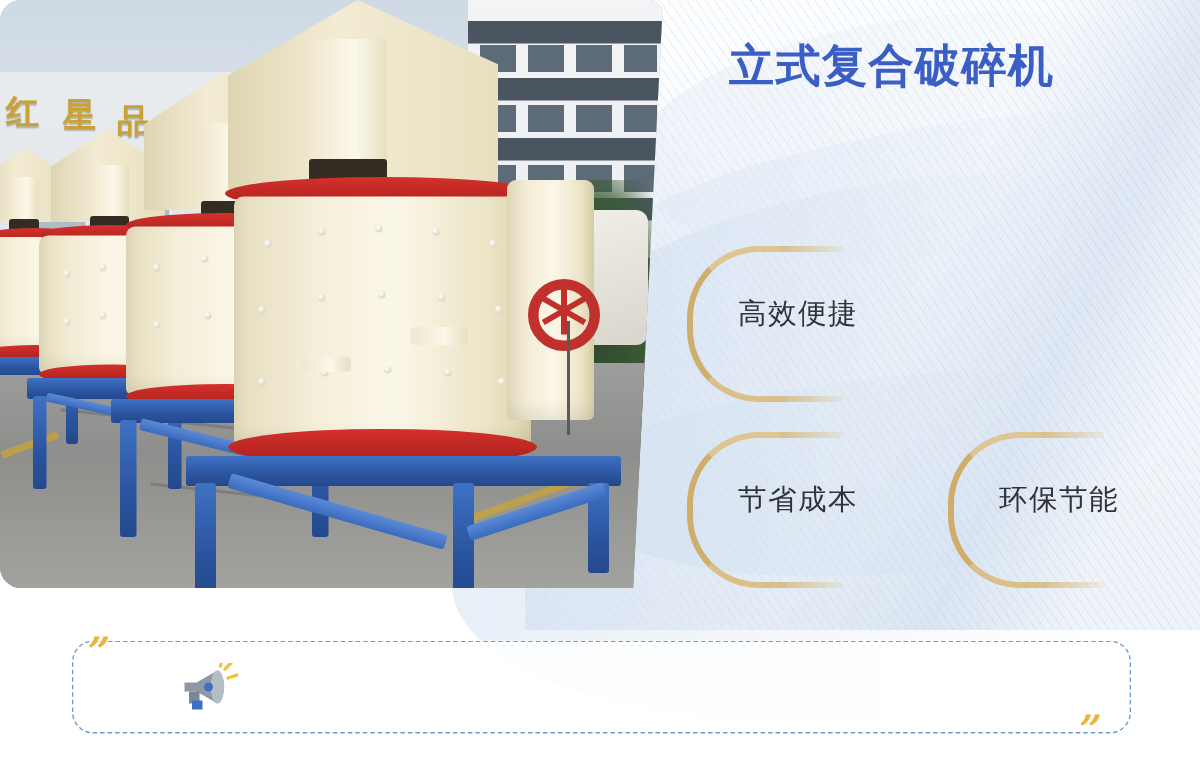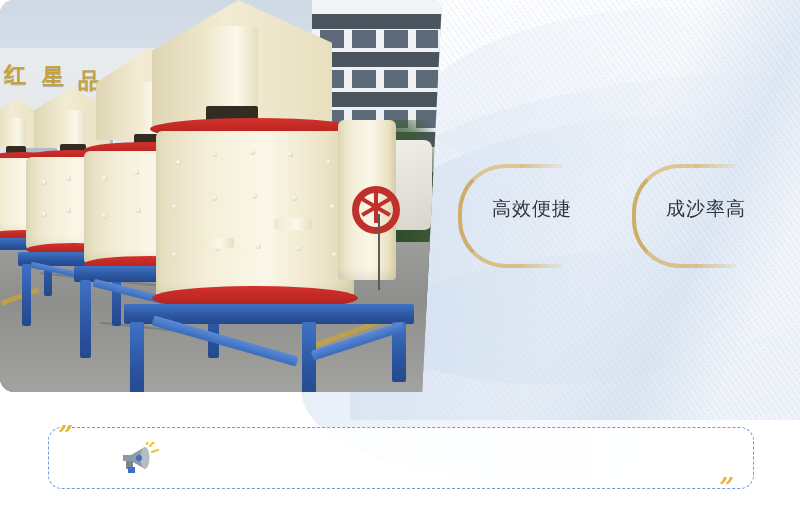--- a/index.html
+++ b/index.html
@@ -295,30 +295,37 @@
 
     <div class="c-body" style="left:338px;top:120px;width:58px;height:160px"></div>
     <div class="wheel" style="left:352px;top:186px">
       <div class="spk" style="transform:rotate(0deg)"></div>
       <div class="spk" style="transform:rotate(60deg)"></div>
       <div class="spk" style="transform:rotate(120deg)"></div>
     </div>
     <div class="cable" style="left:378px;top:214px;height:76px"></div>
   </div>
 
+  <div class="title">立式复合破碎机</div>
 
   <div class="features">
     <div class="frow">
       <div class="fitem">
         <div class="bracket"></div>
         <div class="flabel">高效便捷</div>
       </div>
+    </div>
+    <div class="frow">
       <div class="fitem">
         <div class="bracket"></div>
-        <div class="flabel">成沙率高</div>
+        <div class="flabel">节省成本</div>
+      </div>
+      <div class="fitem">
+        <div class="bracket"></div>
+        <div class="flabel">环保节能</div>
       </div>
     </div>
   </div>
 
   <div class="banner">
     <div class="quote tl">”</div>
     <div class="quote br">”</div>
     <div class="megaphone">
       <svg viewBox="0 0 40 32" width="40" height="32">
         <path d="M4 13 L12 13 L26 5 L26 27 L12 19 L4 19 Z" fill="#8e99a6"></path>

